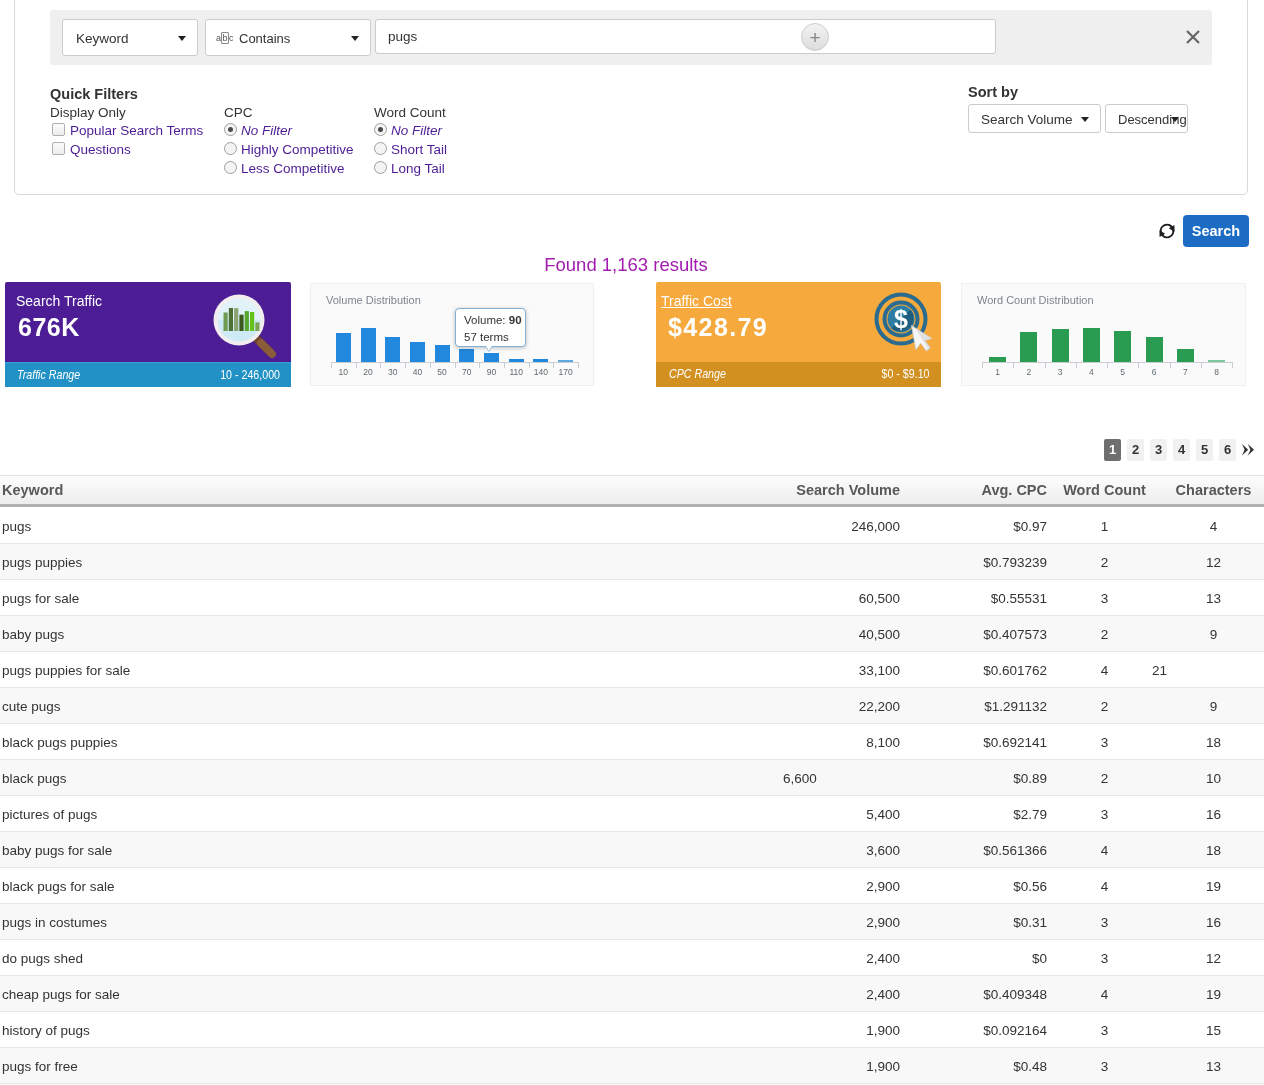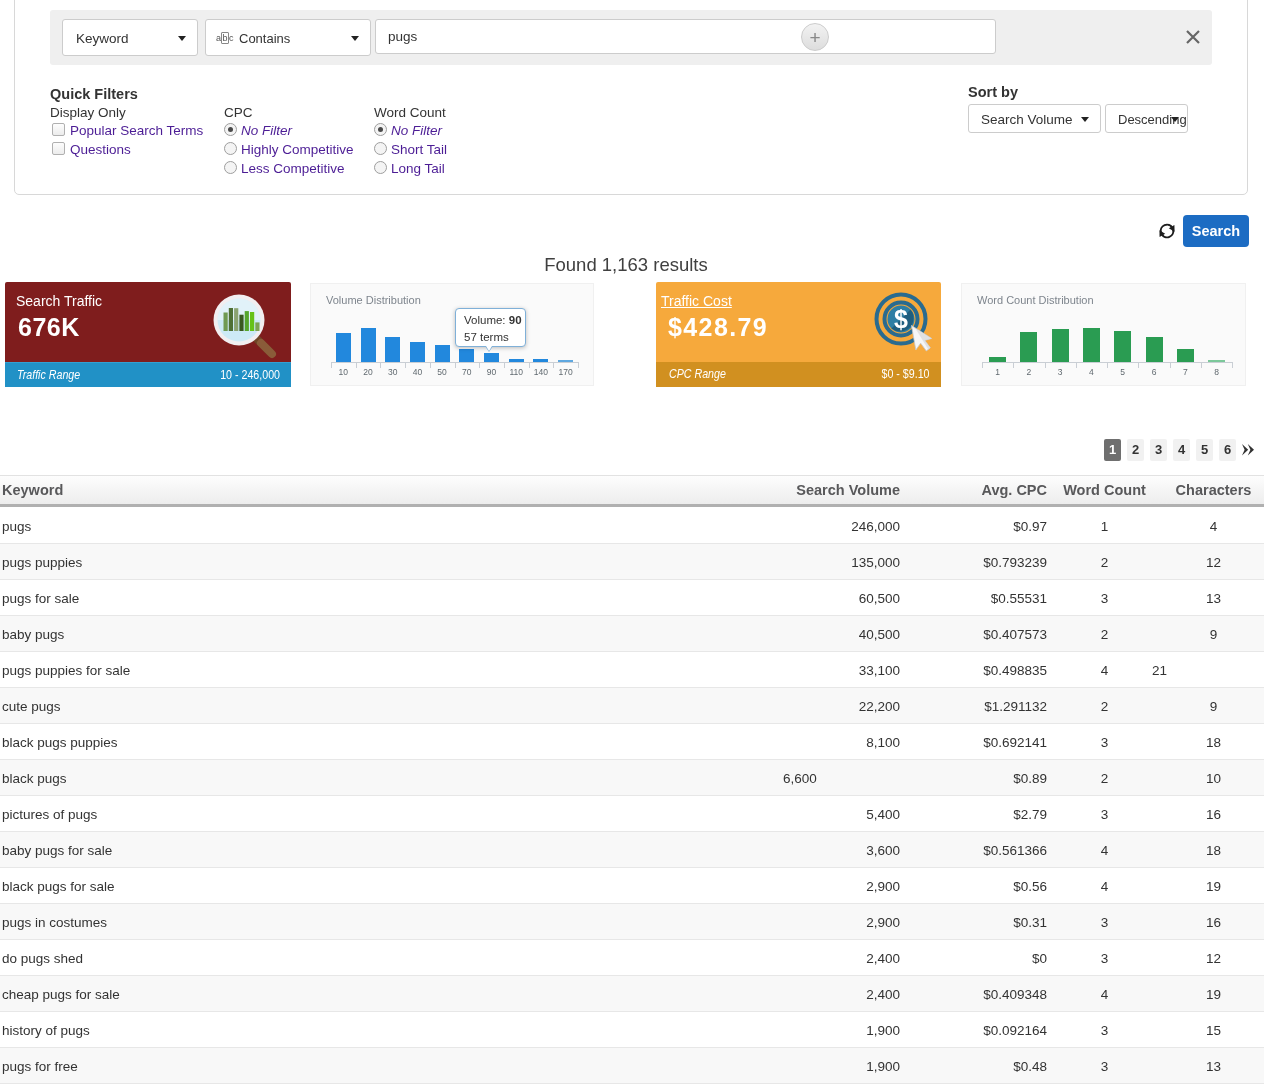--- a/index.html
+++ b/index.html
@@ -80,22 +80,22 @@
     </div>
 <svg class="abs" style="left:1158px;top:222px;" width="18" height="18" viewBox="0 0 18 18">
       <g fill="none" stroke="#1d1d1d" stroke-width="2">
         <path d="M3.0,10.6 A6.2,6.2 0 0 1 14.4,5.9"></path>
         <path d="M15.0,7.4 A6.2,6.2 0 0 1 3.6,12.1"></path>
       </g>
       <polygon points="16.6,9.8 16.4,3.0 10.8,6.2" fill="#1d1d1d"></polygon>
       <polygon points="1.4,8.2 1.6,15.0 7.2,11.8" fill="#1d1d1d"></polygon>
     </svg>
 <div class="abs" style="left:1183px;top:215px;width:66px;height:32px;background:#1c6cc3;border-radius:4px;text-align:center;line-height:32px;color:#fff;font-weight:bold;font-size:14.5px;">Search</div>
-<div class="abs" style="left:0;top:254px;width:1252px;text-align:center;font-size:18.5px;color:#404040;">Found 1,163 results</div>
-<div class="card" style="left:5px;background:#7f1d1d;">
+<div class="abs" style="left:0;top:254px;width:1252px;text-align:center;font-size:18.5px;color:#a21caf;">Found 1,163 results</div>
+<div class="card" style="left:5px;background:#4c1d95;">
       <div class="ctitle">Search Traffic</div>
       <div class="cval">676K</div>
       <svg style="position:absolute;left:201px;top:6px;" width="80" height="80" viewBox="0 0 80 80">
         <line x1="50" y1="50" x2="64" y2="64" stroke="#6e4526" stroke-width="8" stroke-linecap="round"></line>
         <line x1="55" y1="55" x2="66" y2="66" stroke="#8a5c39" stroke-width="8" stroke-linecap="round"></line>
         <circle cx="33" cy="32" r="25.5" fill="#f2eef0"></circle>
         <circle cx="33" cy="32" r="21.5" fill="#cdeaf6"></circle>
         <path d="M11.5,32 A21.5,21.5 0 0 1 54.5,32 Z" fill="#ffffff" opacity="0.4"></path>
         <g>
           <rect x="17.5" y="24.5" width="4.2" height="18.5" fill="#6f9a52"></rect>
@@ -219,21 +219,20 @@
     </div>
 <div class="trow" style="top:508px;background:#fff;">
       <span class="tcell" style="left:2px;">pugs</span>
       <span class="tcell" style="left:700px;width:200px;text-align:right;">246,000</span>
       <span class="tcell" style="left:900px;width:147px;text-align:right;">$0.97</span>
       <span class="tcell" style="left:1047px;width:115px;text-align:center;">1</span>
       <span class="tcell" style="left:1162px;width:103px;text-align:center;">4</span>
     </div>
 <div class="trow" style="top:544px;background:#f8f8f8;">
       <span class="tcell" style="left:2px;">pugs puppies</span>
-      <span class="tcell" style="left:700px;width:200px;text-align:right;">135,000</span>
       <span class="tcell" style="left:900px;width:147px;text-align:right;">$0.793239</span>
       <span class="tcell" style="left:1047px;width:115px;text-align:center;">2</span>
       <span class="tcell" style="left:1162px;width:103px;text-align:center;">12</span>
     </div>
 <div class="trow" style="top:580px;background:#fff;">
       <span class="tcell" style="left:2px;">pugs for sale</span>
       <span class="tcell" style="left:700px;width:200px;text-align:right;">60,500</span>
       <span class="tcell" style="left:900px;width:147px;text-align:right;">$0.55531</span>
       <span class="tcell" style="left:1047px;width:115px;text-align:center;">3</span>
       <span class="tcell" style="left:1162px;width:103px;text-align:center;">13</span>
@@ -241,21 +240,21 @@
 <div class="trow" style="top:616px;background:#f8f8f8;">
       <span class="tcell" style="left:2px;">baby pugs</span>
       <span class="tcell" style="left:700px;width:200px;text-align:right;">40,500</span>
       <span class="tcell" style="left:900px;width:147px;text-align:right;">$0.407573</span>
       <span class="tcell" style="left:1047px;width:115px;text-align:center;">2</span>
       <span class="tcell" style="left:1162px;width:103px;text-align:center;">9</span>
     </div>
 <div class="trow" style="top:652px;background:#fff;">
       <span class="tcell" style="left:2px;">pugs puppies for sale</span>
       <span class="tcell" style="left:700px;width:200px;text-align:right;">33,100</span>
-      <span class="tcell" style="left:900px;width:147px;text-align:right;">$0.498835</span>
+      <span class="tcell" style="left:900px;width:147px;text-align:right;">$0.601762</span>
       <span class="tcell" style="left:1047px;width:115px;text-align:center;">4</span>
       <span class="tcell" style="left:1108px;width:103px;text-align:center;">21</span>
     </div>
 <div class="trow" style="top:688px;background:#f8f8f8;">
       <span class="tcell" style="left:2px;">cute pugs</span>
       <span class="tcell" style="left:700px;width:200px;text-align:right;">22,200</span>
       <span class="tcell" style="left:900px;width:147px;text-align:right;">$1.291132</span>
       <span class="tcell" style="left:1047px;width:115px;text-align:center;">2</span>
       <span class="tcell" style="left:1162px;width:103px;text-align:center;">9</span>
     </div>

